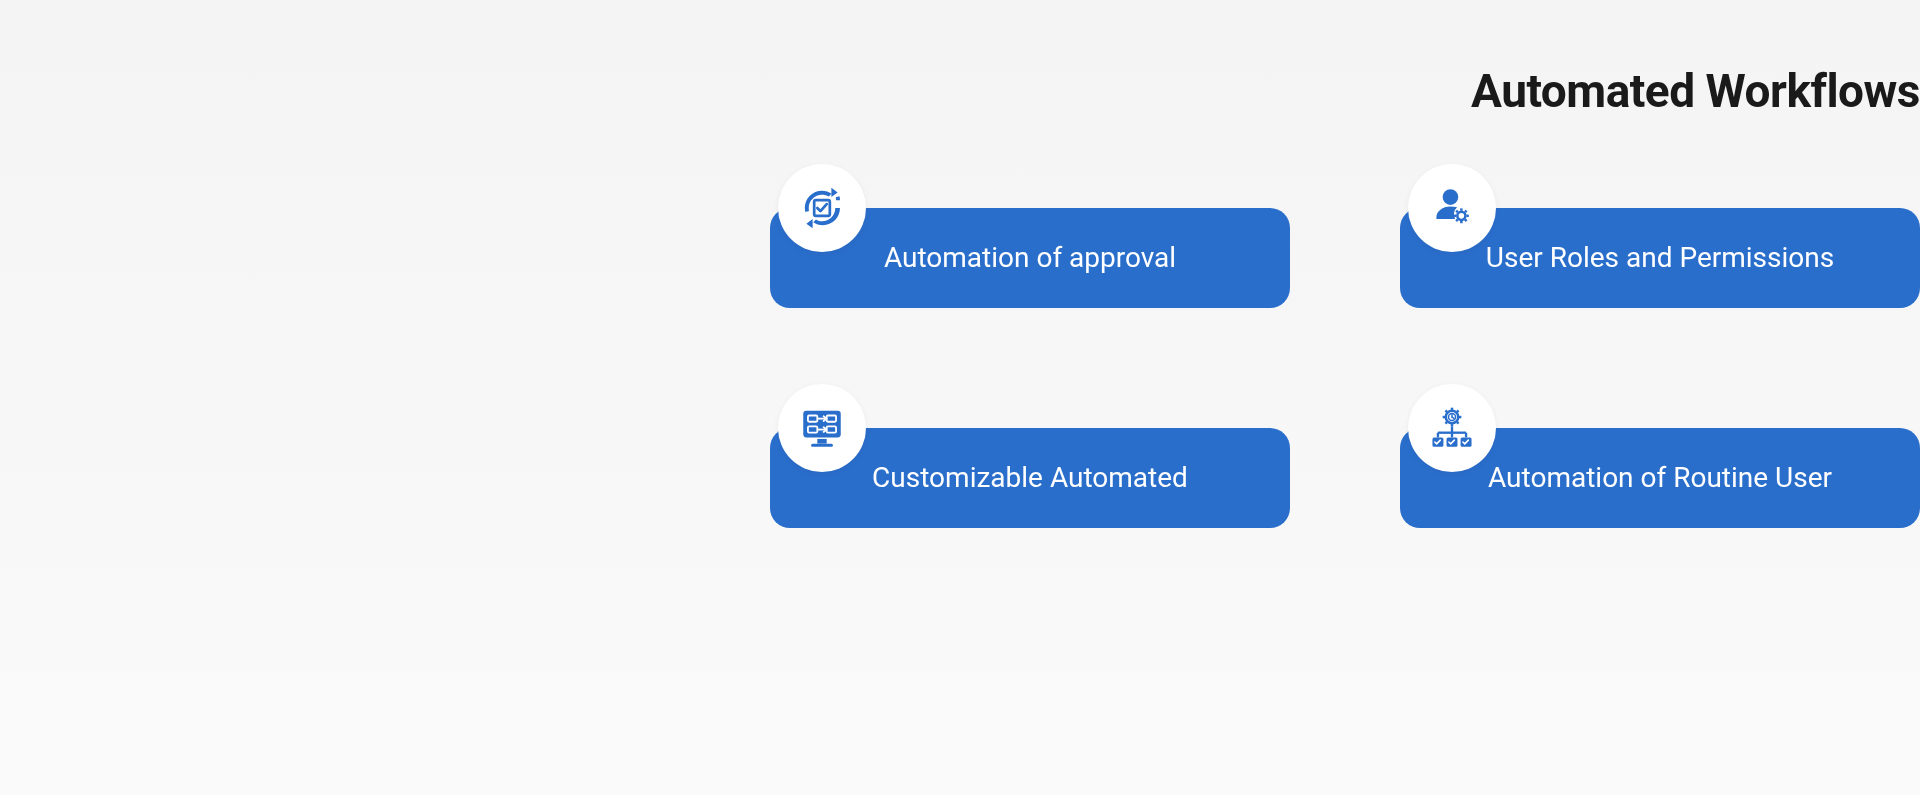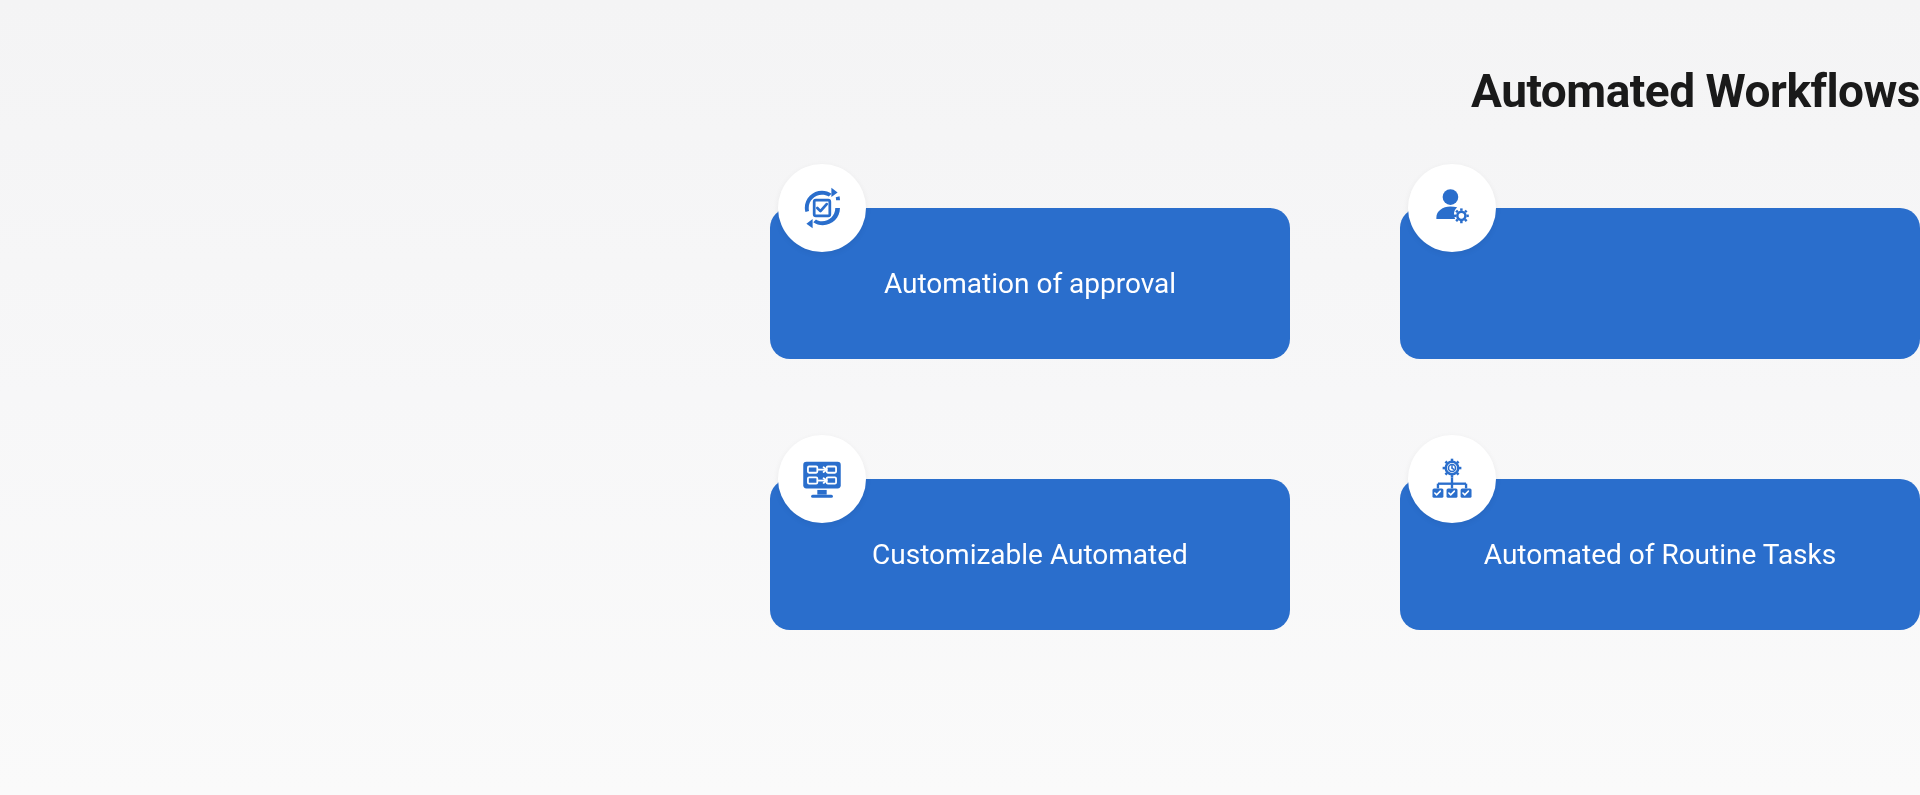--- a/index.html
+++ b/index.html
@@ -28,21 +28,21 @@
   .grid {
     display: grid;
     grid-template-columns: repeat(2, 520px);
     column-gap: 110px;
     row-gap: 120px;
   }
   .card {
     position: relative;
     background: #2a6ecc;
     border-radius: 20px;
-    height: 151px;
+    height: 100px;
     display: flex;
     align-items: center;
     justify-content: center;
     padding: 0 36px;
   }
   .card-label {
     color: #fff;
     font-size: 28px;
     font-weight: 400;
     text-align: center;
@@ -100,20 +100,21 @@
               <line x1="-9.5" y1="0" x2="-6.5" y2="0"></line>
               <line x1="6.5" y1="0" x2="9.5" y2="0"></line>
               <line x1="-6.7" y1="-6.7" x2="-4.6" y2="-4.6"></line>
               <line x1="4.6" y1="4.6" x2="6.7" y2="6.7"></line>
               <line x1="-6.7" y1="6.7" x2="-4.6" y2="4.6"></line>
               <line x1="4.6" y1="-4.6" x2="6.7" y2="-6.7"></line>
             </g>
           </g>
         </svg>
       </div>
+      <div class="card-label">User Roles and Permissions</div>
     </div>
 
     <div class="card">
       <div class="icon-badge">
         <svg viewBox="0 0 64 64">
           <rect x="8" y="10" width="48" height="34" rx="4" fill="#2a6ecc"></rect>
           <rect x="26" y="46" width="12" height="6" fill="#2a6ecc"></rect>
           <rect x="18" y="52" width="28" height="4" rx="2" fill="#2a6ecc"></rect>
           <g fill="none" stroke="#fff" stroke-width="2.3">
             <rect x="14" y="16" width="12" height="8" rx="1.5"></rect>
@@ -155,17 +156,17 @@
           <line x1="32" y1="38" x2="32" y2="44" stroke="#2a6ecc" stroke-width="3"></line>
           <line x1="50" y1="38" x2="50" y2="44" stroke="#2a6ecc" stroke-width="3"></line>
           <rect x="7" y="44" width="14" height="12" rx="2" fill="#2a6ecc"></rect>
           <rect x="25" y="44" width="14" height="12" rx="2" fill="#2a6ecc"></rect>
           <rect x="43" y="44" width="14" height="12" rx="2" fill="#2a6ecc"></rect>
           <path d="M10 50l2.3 2.3L17 47.5" fill="none" stroke="#fff" stroke-width="2" stroke-linecap="round" stroke-linejoin="round"></path>
           <path d="M28 50l2.3 2.3L35 47.5" fill="none" stroke="#fff" stroke-width="2" stroke-linecap="round" stroke-linejoin="round"></path>
           <path d="M46 50l2.3 2.3L53 47.5" fill="none" stroke="#fff" stroke-width="2" stroke-linecap="round" stroke-linejoin="round"></path>
         </svg>
       </div>
-      <div class="card-label">Automated of Routine Tasks</div>
+      <div class="card-label">Automation of Routine User</div>
     </div>
 
   </div>
 </div>
 
 </body></html>

